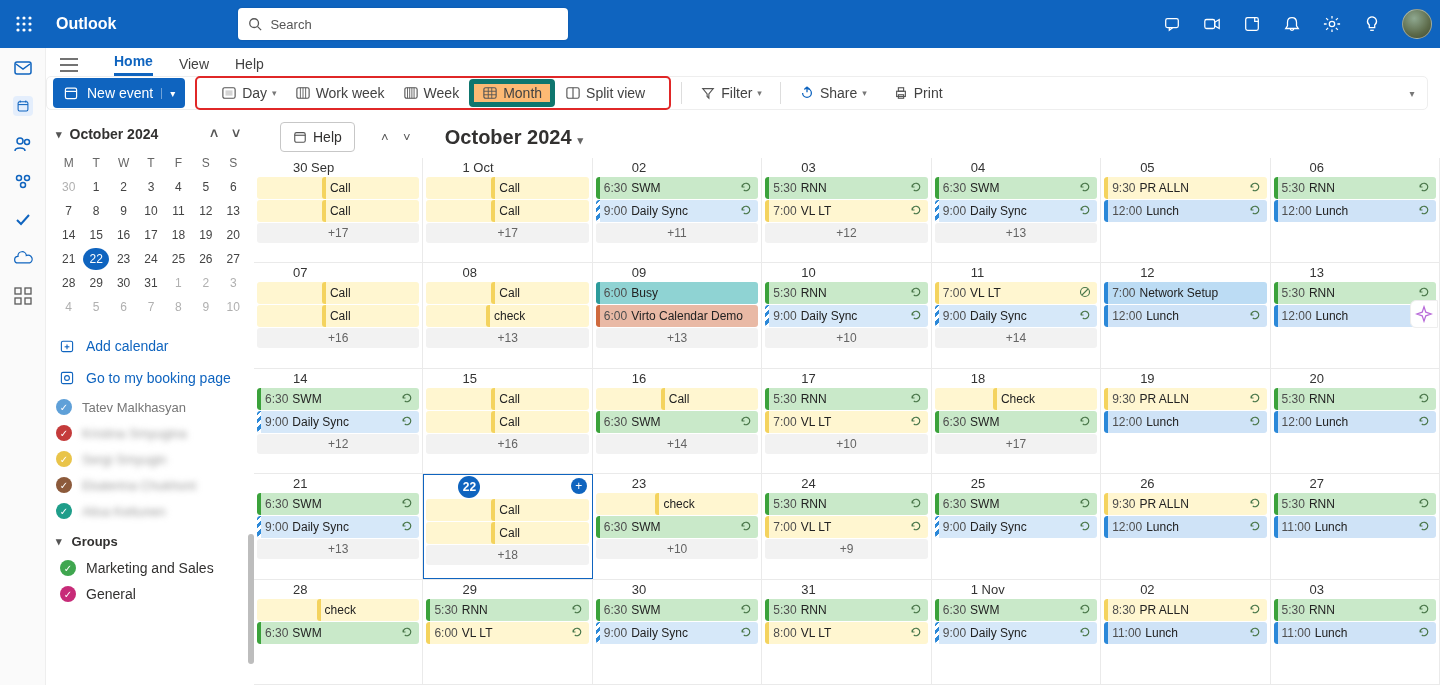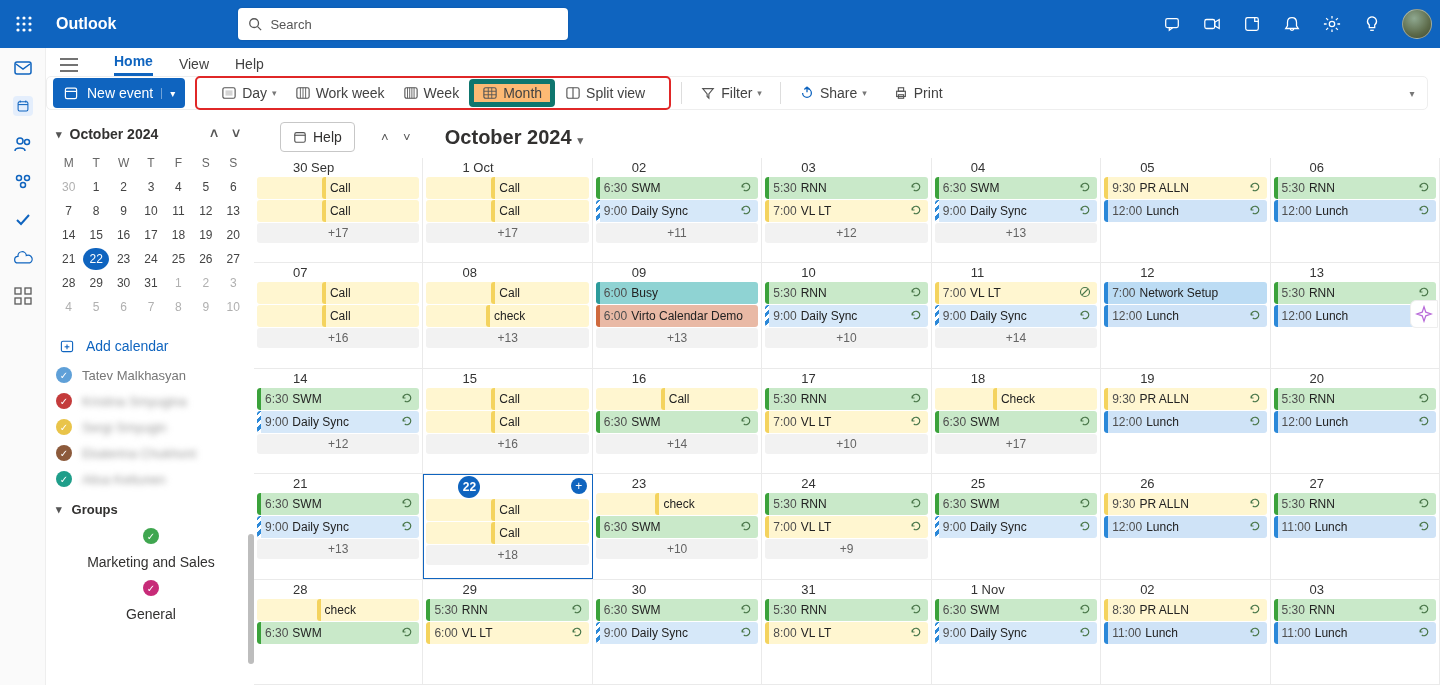--- a/index.html
+++ b/index.html
@@ -172,21 +172,21 @@
   .people-item {
     display:flex; align-items:center; gap:10px;
     padding:5px 2px;
     font-size:13px; color:#777; cursor:pointer;
     filter: blur(0);
   }
   .people-item .blurtxt { filter: blur(3px); color:#999; }
   .dot { width:16px;height:16px;border-radius:50%; display:flex;align-items:center;justify-content:center;}
   .dot::after{ content:"✓"; color:#fff; font-size:10px;}
   .grouprow{ display:flex;align-items:center; gap:10px; font-weight:600; padding:6px 2px; margin-top:4px;}
-  .gitem{ display:flex;align-items:center; gap:10px; font-size:14px; padding:5px 6px; cursor:pointer;flex-direction:column;}
+  .gitem{ display:flex;align-items:center; gap:10px; font-size:14px; padding:5px 6px; cursor:pointer;}
   .scrollthumb{
     position:absolute; right:0; top:418px; width:6px; height:130px;
     background:#bdbdbd; border-radius:3px;
   }
 
   
   .mainarea {
     position: absolute;
     top: 116px; left: 254px; right: 0; bottom: 0;
     display: flex; flex-direction: column;
@@ -618,20 +618,29 @@
   <div class="sideaction">
     <span class="sicon">
         <svg width="16" height="16" viewBox="0 0 20 20">
           <rect x="3" y="4" width="14" height="13" rx="2" fill="none" stroke="#0f64bf" stroke-width="1.4"></rect>
           <line x1="10" y1="8" x2="10" y2="14" stroke="#0f64bf" stroke-width="1.4"></line>
           <line x1="7" y1="11" x2="13" y2="11" stroke="#0f64bf" stroke-width="1.4"></line>
         </svg>
       </span>
     <span>Add calendar</span>
   </div>
+  <div class="sideaction">
+    <span class="sicon">
+        <svg width="16" height="16" viewBox="0 0 20 20">
+          <rect x="3" y="3" width="14" height="14" rx="2" fill="none" stroke="#0f64bf" stroke-width="1.4"></rect>
+          <circle cx="10" cy="10" r="3" fill="none" stroke="#0f64bf" stroke-width="1.4"></circle>
+        </svg>
+      </span>
+    <span>Go to my booking page</span>
+  </div>
 
   <div id="people-list">
       <div class="people-item">
         <div class="dot" style="background: rgb(95, 160, 216);"></div>
         <span class="">Tatev Malkhasyan</span>
       </div>
       <div class="people-item">
         <div class="dot" style="background: rgb(196, 59, 59);"></div>
         <span class="blurtxt">Kristina Smyugina</span>
       </div>

